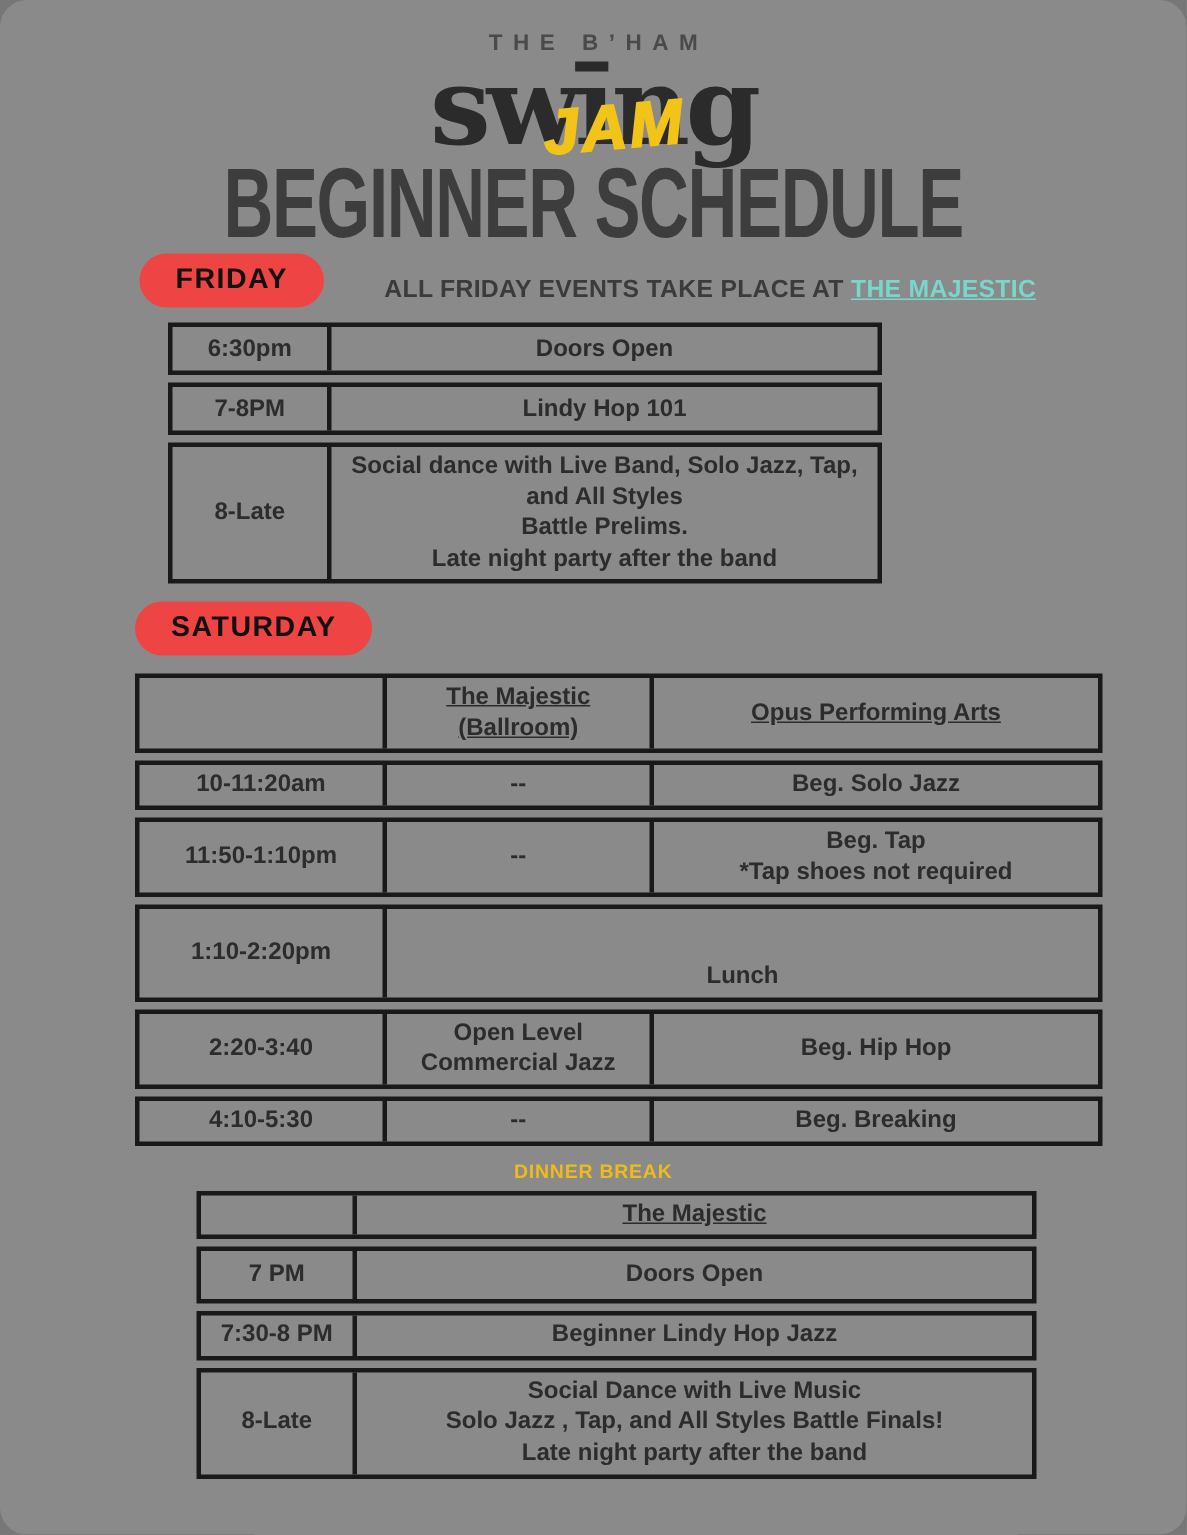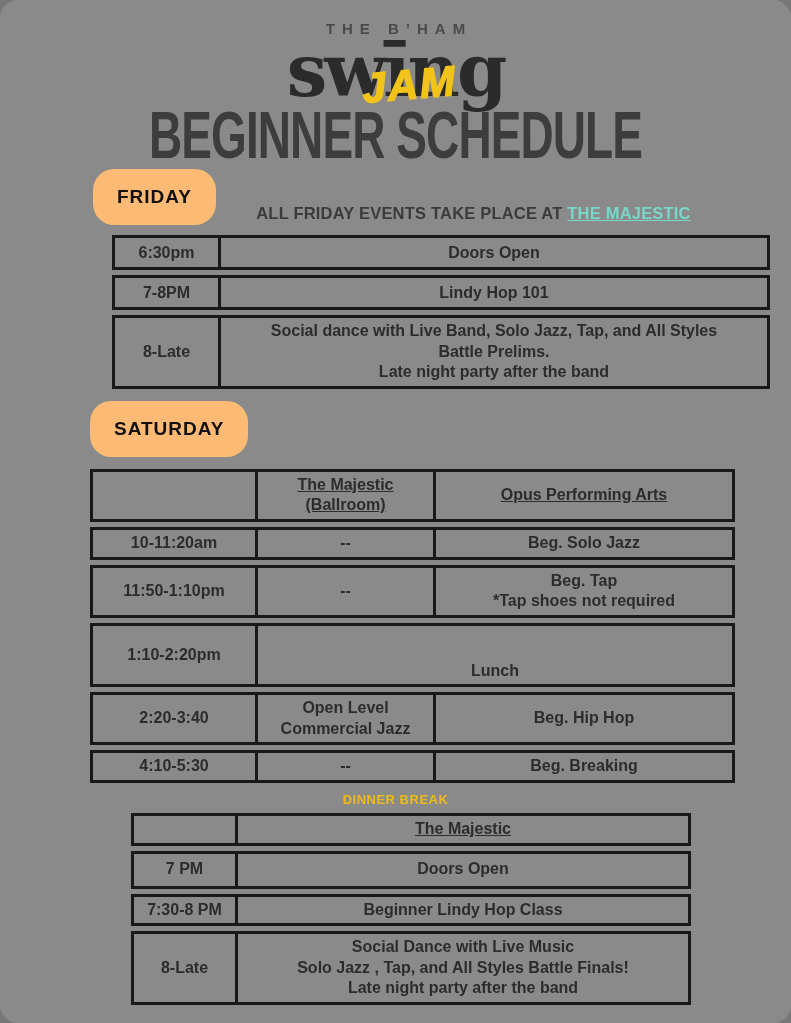--- a/index.html
+++ b/index.html
@@ -39,22 +39,22 @@
     margin-top:-12px;
     font-size:50px; font-weight:700; letter-spacing:-1px;
     color:#3d3d3d;
     transform:scale(0.92,1.32); transform-origin:center top;
     white-space:nowrap;
   }
 
   
   .badge {
     display:inline-flex; align-items:center; justify-content:center;
-    height:56px; padding:0 24px; border-radius:21px;
-    background:#fdba74; color:#111;
+    height:36px; padding:0 24px; border-radius:21px;
+    background:#ef4444; color:#111;
     font-size:19px; font-weight:700; letter-spacing:1px;
   }
   .friday-head { display:flex; align-items:flex-end; padding-left:93px; margin-top:14px; }
   .friday-note {
     flex:1; text-align:center; padding:0 70px 2px 10px;
     font-size:16.5px; font-weight:700; color:#3b3b3b; letter-spacing:0.2px;
   }
   .teal { color:#79d7c9;text-decoration:underline; }
   .ylw  { color:#e9b51f;margin-top:32px; }
 
@@ -64,21 +64,21 @@
     border:3px solid #191919; margin-bottom:5px;
   }
   .cell {
     display:flex; align-items:center; justify-content:center;
     text-align:center; white-space:pre-line;
     padding:3px 8px; font-size:16px; font-weight:700; line-height:1.28;
     color:#2c2c2c; flex:1;
   }
   .c-div { border-right:3px solid #191919; }
 
-  .ftbl { margin:10px 0 0 112px; width:658px; }
+  .ftbl { margin:10px 0 0 112px; width:476px; }
   .ftbl .c-time { flex:0 0 106px; }
 
   .stbl { margin:12px 0 0 90px; width:645px; }
   .stbl .c-time { flex:0 0 165px; }
   .stbl .c-maj  { flex:0 0 178px; }
 
   .etbl { margin:6px 0 0 131px; width:560px; }
   .etbl .c-time { flex:0 0 104px; }
 
   .h25{min-height:25px} .h28{min-height:28px} .h29{min-height:29px}
@@ -176,21 +176,21 @@
     <div class="trow h25">
       <div class="cell c-time c-div"></div>
       <div class="cell teal">The Majestic</div>
     </div>
     <div class="trow h38">
       <div class="cell c-time c-div">7 PM</div>
       <div class="cell">Doors Open</div>
     </div>
     <div class="trow h28">
       <div class="cell c-time c-div">7:30-8 PM</div>
-      <div class="cell">Beginner Lindy Hop Class</div>
+      <div class="cell">Beginner Lindy Hop Jazz</div>
     </div>
     <div class="trow h74">
       <div class="cell c-time c-div">8-Late</div>
       <div class="cell">Social Dance with Live Music
 Solo Jazz , Tap, and All Styles Battle Finals!
 Late night party after the band</div>
     </div>
   </div>
 
 </div>

